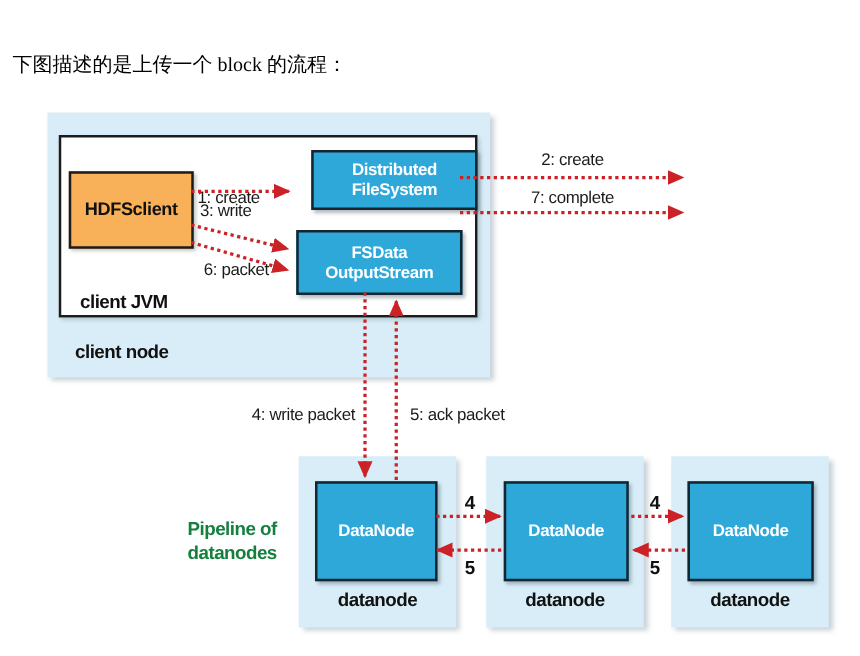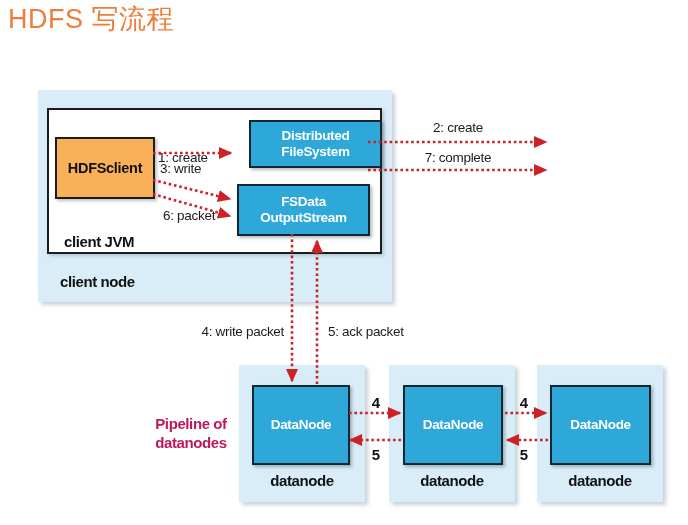--- a/index.html
+++ b/index.html
@@ -38,31 +38,31 @@
     font-weight:bold;color:#111;font-size:15px;letter-spacing:-0.4px;white-space:nowrap;
   }
   .lbl-center{width:100%;text-align:center;left:0;}
   .albl{
     font-weight:400;color:#1b1b1b;font-size:13.5px;letter-spacing:-0.3px;white-space:nowrap;
   }
   .num{
     font-weight:bold;color:#111;font-size:15px;width:16px;text-align:center;
   }
   .pipeline{
-    left:150px;top:415px;width:82px;text-align:center;font-weight:bold;font-size:15px;
-    line-height:1.25;letter-spacing:-0.4px;color:#be185d;
+    left:150px;top:415px;width:82px;font-weight:bold;font-size:15px;
+    line-height:1.25;letter-spacing:-0.4px;color:#15803d;
   }
   #arrows{position:absolute;left:0;top:0;pointer-events:none;}
 </style>
 </head>
 <body>
 
 <div id="app">
 
-  <div class="abs page-title">HDFS 写流程</div>
+  <div class="abs page-subtitle">下图描述的是上传一个 block 的流程：</div>
 
   <div class="abs container-blue" style="left:38px;top:90px;width:354px;height:212px;"></div>
   <div class="abs jvm-box" style="left:47px;top:108px;width:331px;height:142px;"></div>
   <div class="abs lbl" style="left:64px;top:233px;">client JVM</div>
   <div class="abs lbl" style="left:60px;top:273px;">client node</div>
 
   <div class="abs orange-box" style="left:55px;top:137px;width:96px;height:58px;">
     <span>HDFS</span>
     <span>client</span>
   </div>

